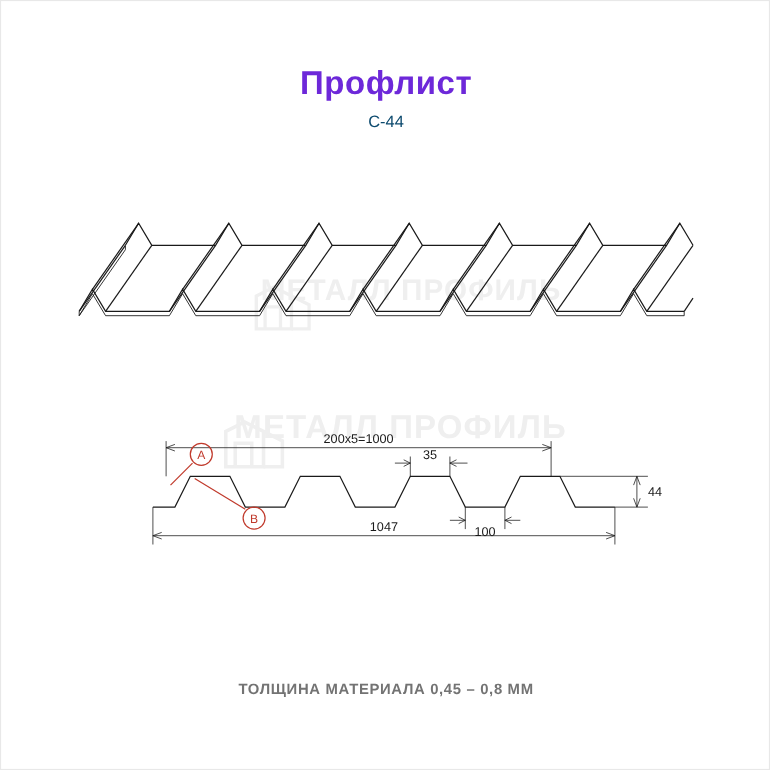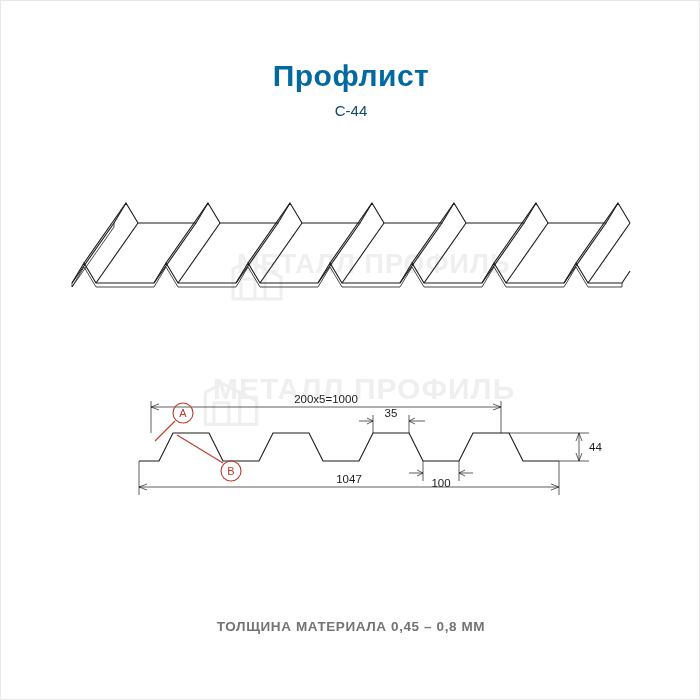--- a/index.html
+++ b/index.html
@@ -23,21 +23,21 @@
   }
   .title {
     position: absolute;
     top: 58px;
     left: 0;
     width: 700px;
     text-align: center;
     font-size: 30px;
     font-weight: bold;
     letter-spacing: 0.5px;
-    color: #0369a1;
+    color: #6d28d9;
   }
   .subtitle {
     position: absolute;
     top: 101px;
     left: 0;
     width: 700px;
     text-align: center;
     font-size: 15px;
     font-weight: normal;
     color: #0c4a6e;

